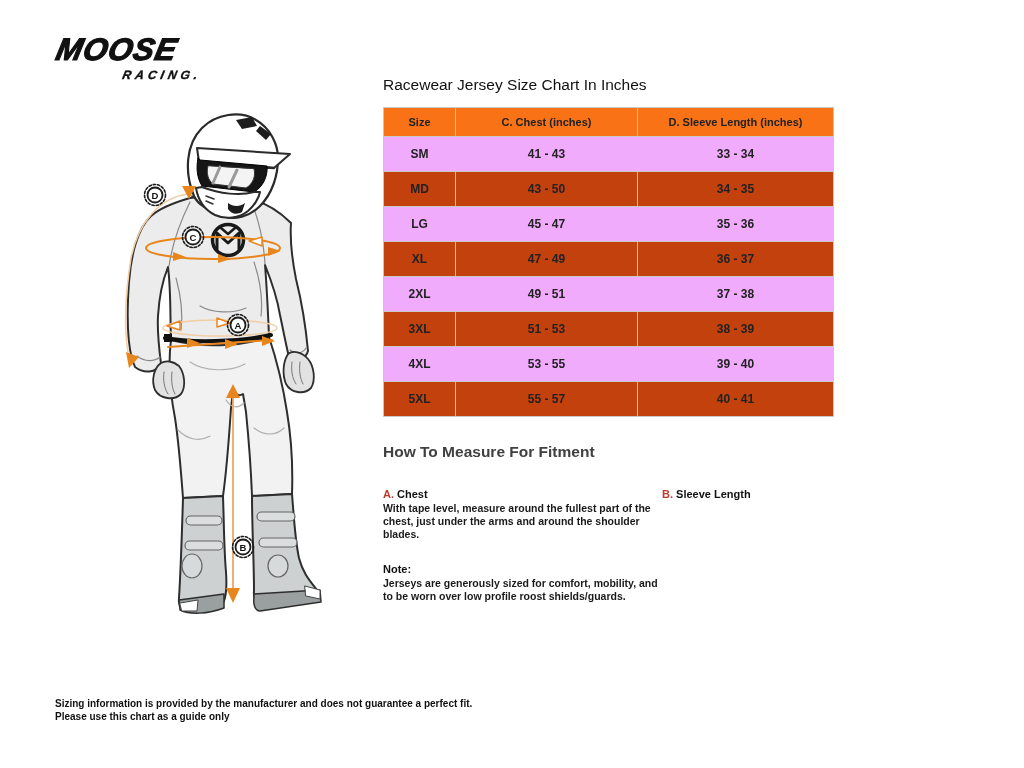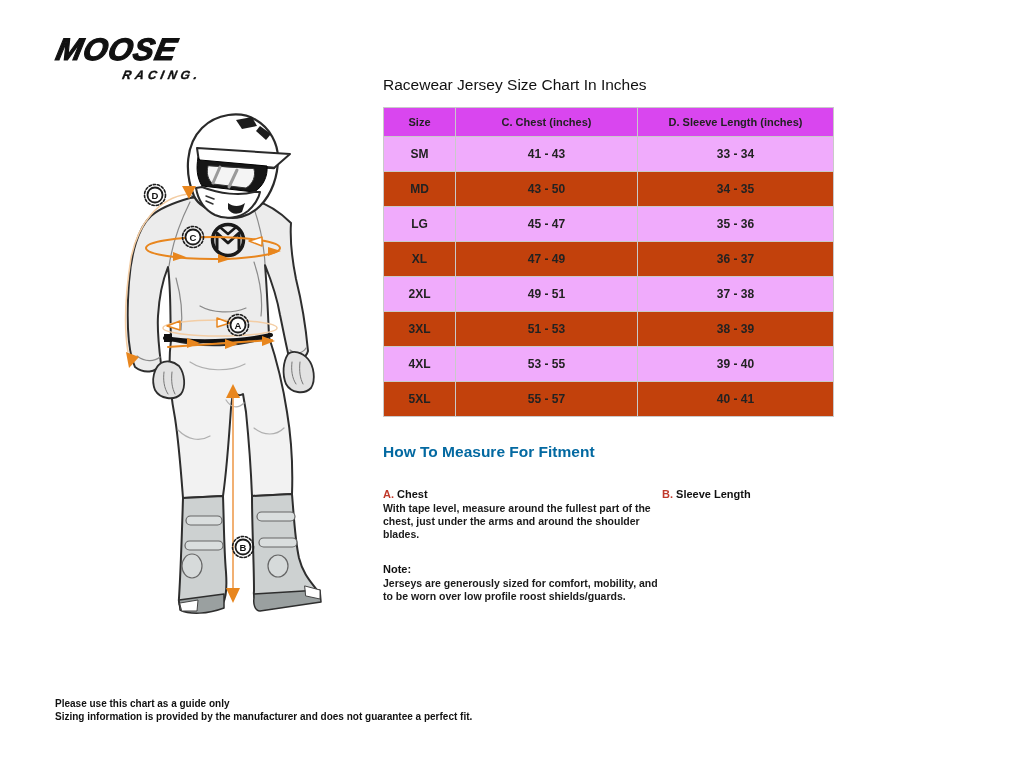--- a/index.html
+++ b/index.html
@@ -17,26 +17,26 @@
   
   .figure-wrap{position:absolute;left:40px;top:100px;width:340px;height:560px;}
   .figure-wrap svg text{font-family:"Liberation Sans",sans-serif;font-weight:700;}
 
   
   .right-col{position:absolute;left:383px;top:76px;width:640px;}
   .title{font-size:15.5px;font-weight:400;color:#111;margin:0 0 13px 0;}
   table.size-table{border-collapse:collapse;width:450px;table-layout:fixed;}
   table.size-table th,table.size-table td{border:1px solid #c9c9c9;text-align:center;
       vertical-align:middle;padding:0;color:#222;}
-  table.size-table th{height:28px;background:#d946ef;font-size:11px;font-weight:700;}
+  table.size-table th{height:28px;background:#f97316;font-size:11px;font-weight:700;}
   table.size-table td{height:34px;font-size:12px;font-weight:700;background:#c2410c;}
   table.size-table tr.alt td{background:#f0abfc;}
   col.c-size{width:72px;} col.c-chest{width:182px;} col.c-sleeve{width:196px;}
 
-  .h2{font-size:15.5px;font-weight:700;color:#0369a1;margin:26px 0 7px 0;}
+  .h2{font-size:15.5px;font-weight:700;color:#404040;margin:26px 0 7px 0;}
   .measure-row{display:flex;align-items:flex-start;}
   .m-a{width:272px;}
   .m-b{margin-left:7px;width:355px;}
   .m-label{font-size:11px;font-weight:700;margin-bottom:2px;color:#111;margin-top:20px;}
   .m-letter{color:#c0392b;}
   .m-text{font-size:10.5px;font-weight:700;line-height:1.23;color:#1a1a1a;}
   .note-block{margin-top:22px;width:285px;}
 
   
   .footer{position:absolute;left:55px;top:697px;font-size:10px;font-weight:700;
@@ -271,17 +271,17 @@
       </div>
     </div>
 
     <div class="note-block">
       <div class="m-label">Note:</div>
       <div class="m-text">Jerseys are generously sized for comfort, mobility, and to be worn over low profile roost shields/guards.</div>
     </div>
   </div>
 
   <div class="footer">
+    <div>Sizing information is provided by the manufacturer and does not guarantee a perfect fit.</div>
     <div>Please use this chart as a guide only</div>
-    <div>Sizing information is provided by the manufacturer and does not guarantee a perfect fit.</div>
   </div>
 
 </div>
 
 </body></html>

